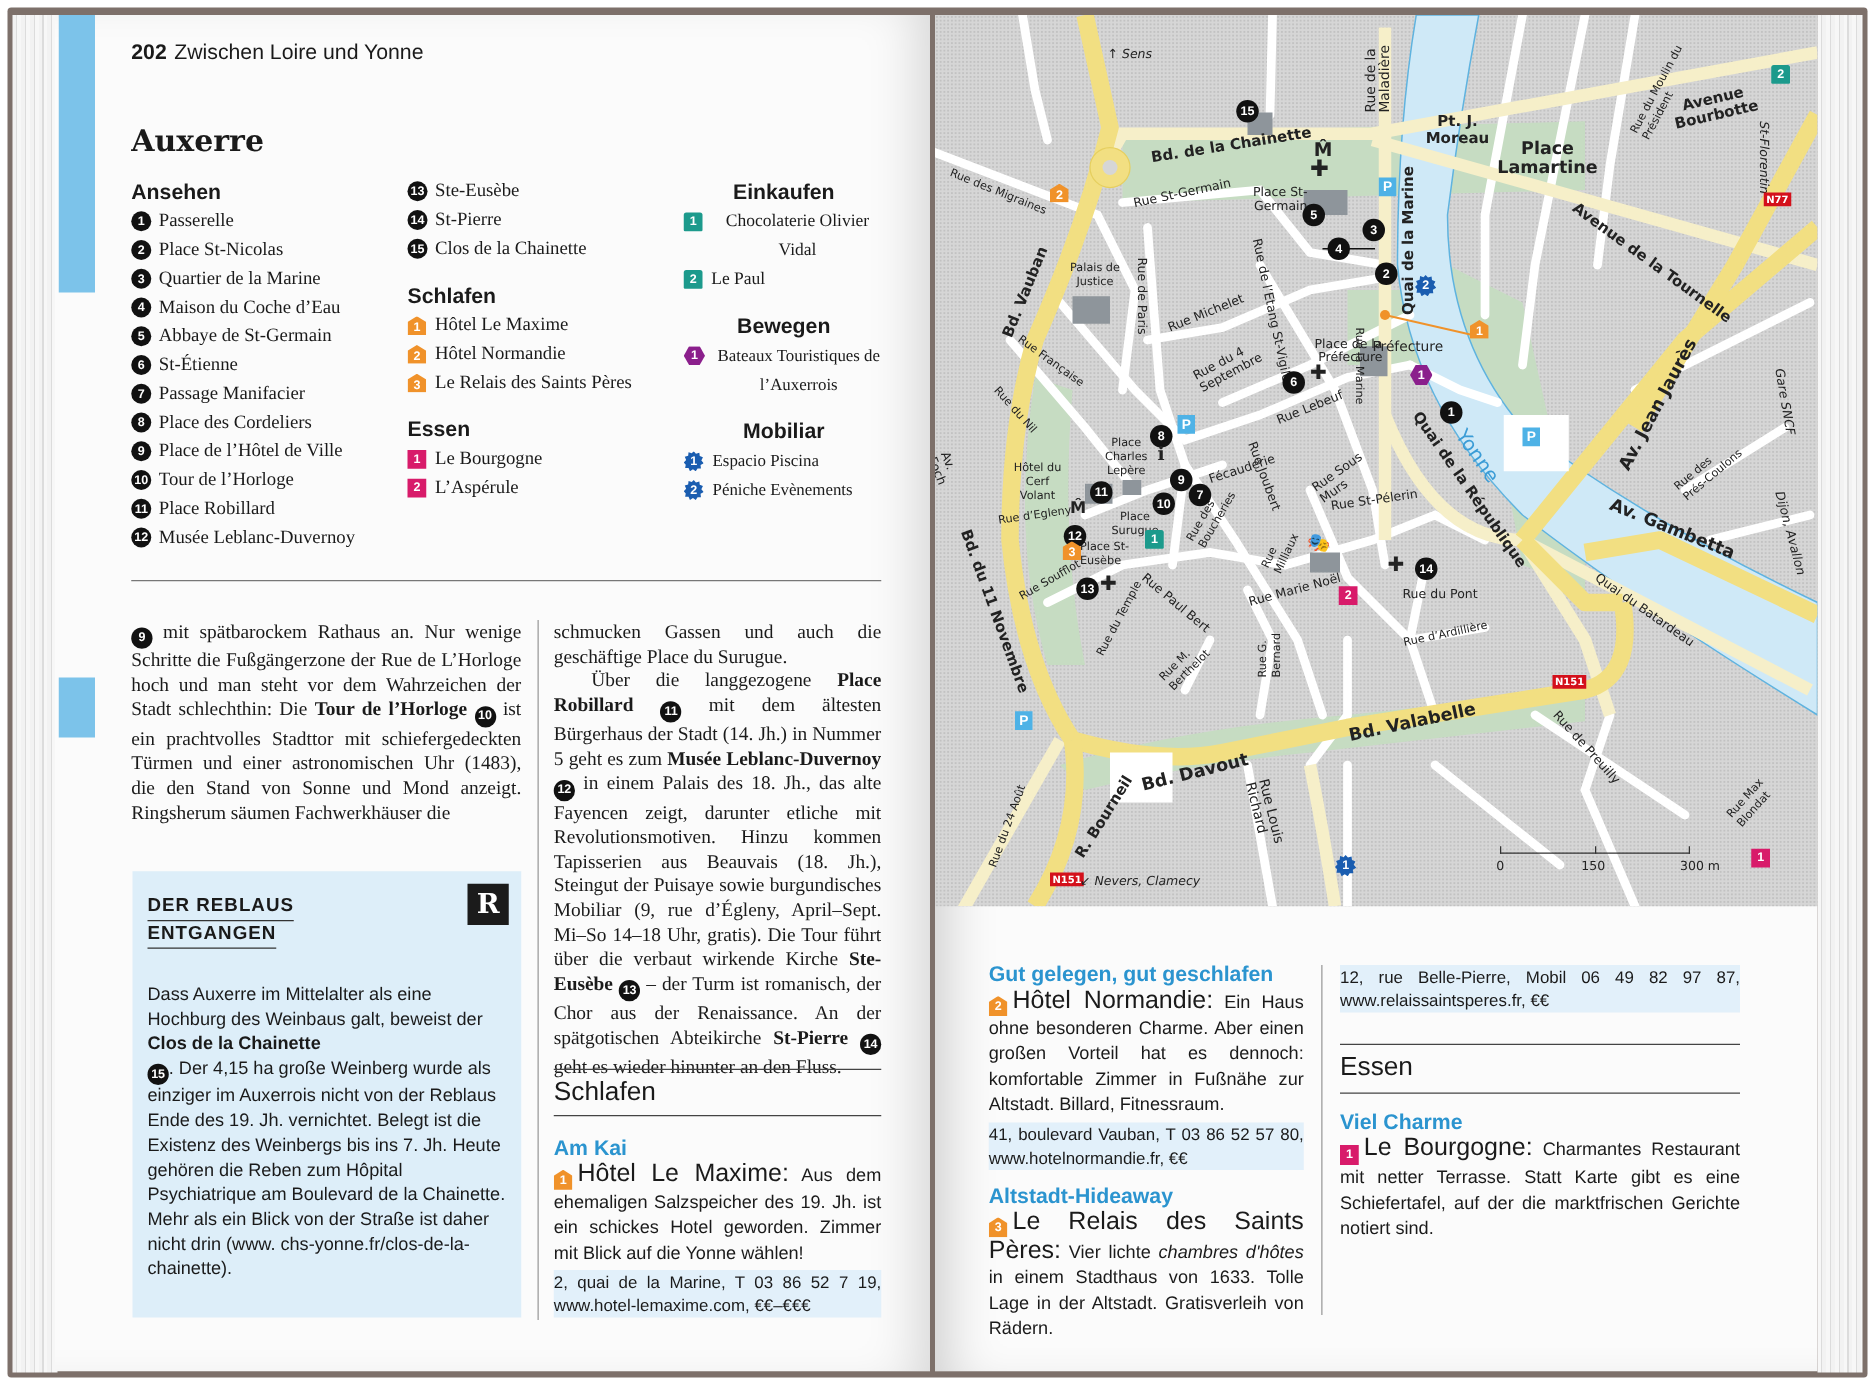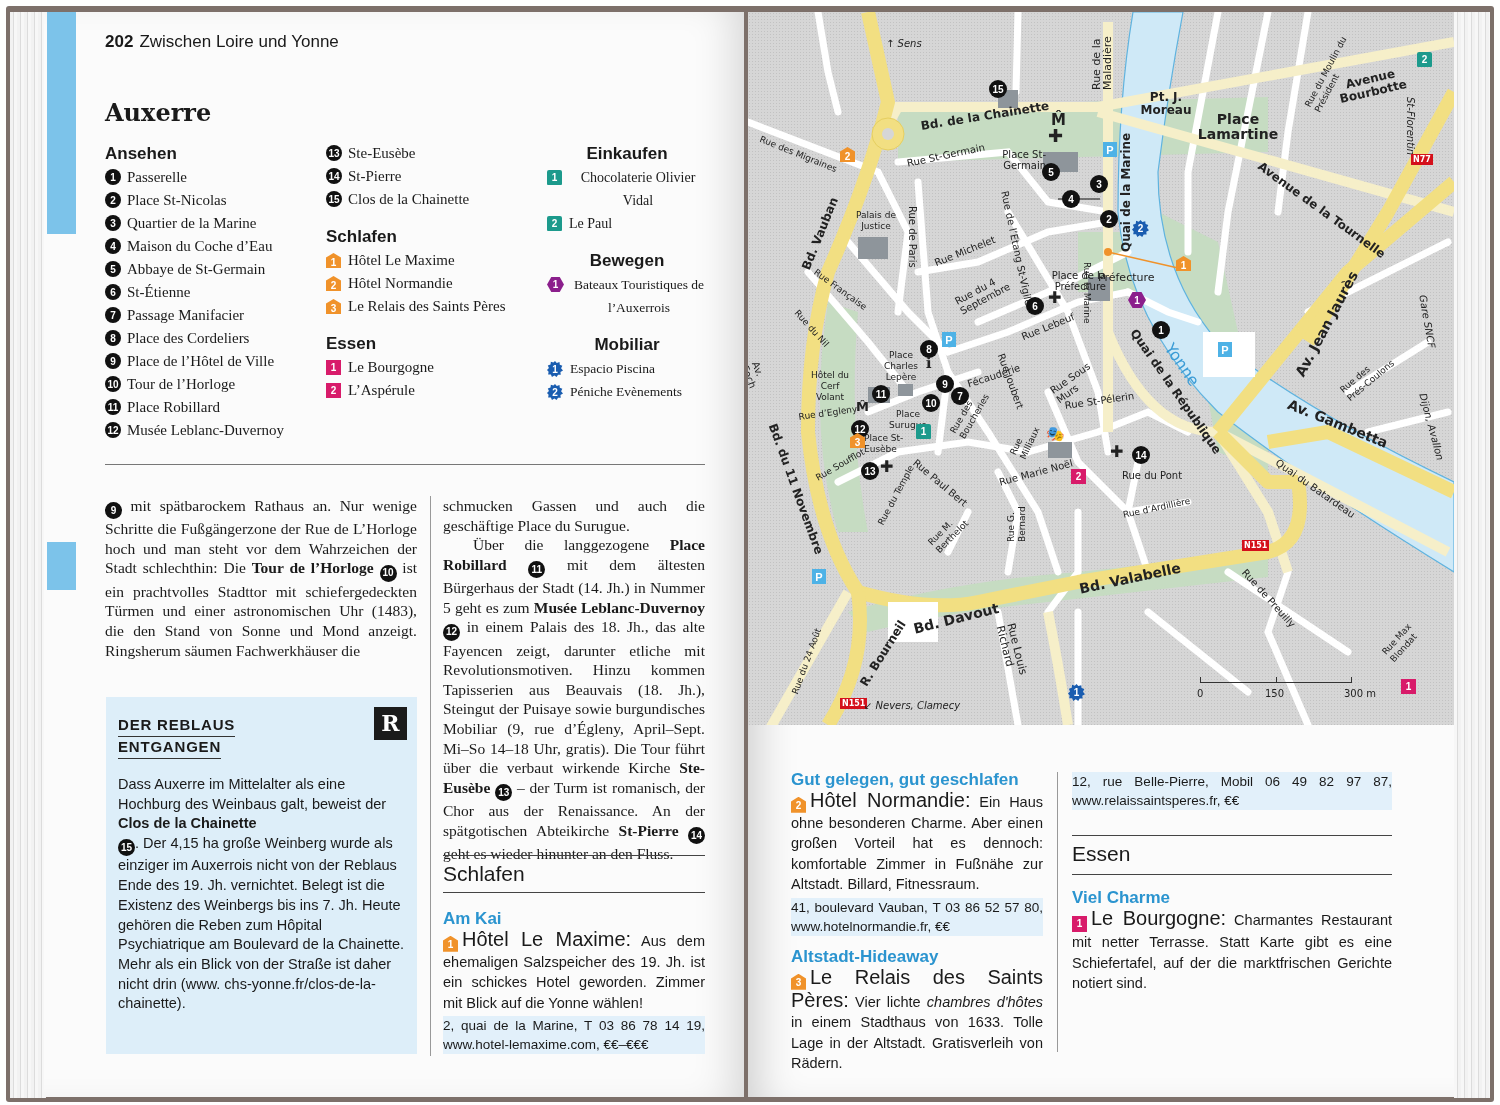--- a/index.html
+++ b/index.html
@@ -44,21 +44,21 @@
 
   .body-col { position: absolute; font-size: 15.5px; line-height: 19.6px; text-align: justify; }
   .body-col b { font-weight: bold; }
   .inline-num { display: inline-flex; justify-content: center; align-items: center; width: 17px; height: 17px; border-radius: 50%;
     background: #111; color: #fff; font-family: "Liberation Sans", sans-serif; font-weight: bold; font-size: 10px; vertical-align: -3px; }
   .vrule { position: absolute; left: 386px; top: 484px; width: 1px; height: 560px; background: #999; }
 
   .box { position: absolute; left: 62px; top: 685px; width: 311px; height: 357px; background: #ddeef9; padding: 18px 12px 10px 12px;
     font-family: "Liberation Sans", sans-serif; font-size: 14.5px; line-height: 19.7px; }
   .box h4 { font-weight: bold; letter-spacing: 0.8px; font-size: 15px; line-height: 20px; display: inline-block; border-bottom: 1px solid #333; padding-bottom: 1px; margin-bottom: 0; }
-  .box .h4wrap { margin-bottom: 16px; }
+  .box .h4wrap { margin-bottom: 28px; }
   .r-badge { position: absolute; right: 10px; top: 10px; width: 33px; height: 33px; background: #1b1b1b; color: #fff;
     font-family: "DejaVu Serif", serif; font-weight: bold; font-size: 22px; display: flex; justify-content: center; align-items: center; }
 
   .section-head { position: absolute; font-family: "Liberation Sans", sans-serif; font-size: 21px; }
   .sec-rule { position: absolute; height: 1px; background: #444; }
   .entry { position: absolute; font-family: "Liberation Sans", sans-serif; font-size: 14.5px; line-height: 20.5px; text-align: justify; }
   .entry .kicker { color: #2b94cf; font-size: 17px; font-weight: bold; line-height: 20px; display: block; }
   .entry .name { font-weight: normal; font-size: 20px; }
   .entry .addr { background: #e2f0fa; font-size: 13.5px; line-height: 19px; margin-top: 3px; display: block; }
   .badge-inline { display: inline-flex; justify-content: center; align-items: center; width: 15px; height: 16px; color: #fff; font-weight: bold; font-size: 10px; vertical-align: -2px; margin-right: 4px; }
@@ -245,21 +245,21 @@
     <span style="display:inline-block; width:30px"></span><span>Über die langgezogene </span><b>Place Robillard</b> <span class="inline-num">11</span><span> mit dem ältesten Bürgerhaus der Stadt (14. Jh.) in Nummer 5 geht es zum </span><b>Musée Leblanc-Duvernoy</b> <span class="inline-num">12</span><span> in einem Palais des 18. Jh., das alte Fayencen zeigt, darunter etliche mit Revolutionsmotiven. Hinzu kommen Tapisserien aus Beauvais (18. Jh.), Steingut der Puisaye sowie burgundisches Mobiliar (9, rue d’Égleny, April–Sept. Mi–So 14–18 Uhr, gratis). Die Tour führt über die verbaut wirkende Kirche </span><b>Ste-Eusèbe</b> <span class="inline-num">13</span><span> – der Turm ist romanisch, der Chor aus der Renaissance. An der spätgotischen Abteikirche </span><b>St-Pierre</b> <span class="inline-num">14</span><span> geht es wieder hinunter an den Fluss.</span>
   </div>
 
   <div class="sec-rule" style="left:399px; top:843px; width:262px;"></div>
   <div class="section-head" style="left:399px; top:850px;">Schlafen</div>
   <div class="sec-rule" style="left:399px; top:880px; width:262px;"></div>
 
   <div class="entry" style="left:399px; top:897px; width:262px;">
     <span class="kicker">Am Kai</span>
     <span class="badge-inline badge-house" style="background:#f0922a">1</span><span class="name">Hôtel Le Maxime:</span><span> Aus dem ehemaligen Salzspeicher des 19. Jh. ist ein schickes Hotel geworden. Zimmer mit Blick auf die Yonne wählen!</span>
-    <span class="addr">2, quai de la Marine, T 03 86 78 14 19, www.hotel-lemaxime.com, €€–€€€</span>
+    <span class="addr">2, quai de la Marine, T 03 86 52 7 19, www.hotel-lemaxime.com, €€–€€€</span>
   </div>
 </div>
 
 <div class="page-right">
   <div class="map">
     <svg width="706" height="713" viewBox="0 0 706 713">
 
       <path d="M150 95 L520 85 L520 140 L150 150 Z" fill="#c6dcc2"></path>
       <path d="M330 220 L400 220 L400 280 L330 280 Z" fill="#c6dcc2"></path>
       <path d="M410 200 L470 230 L490 320 L440 330 Z" fill="#c6dcc2"></path>

